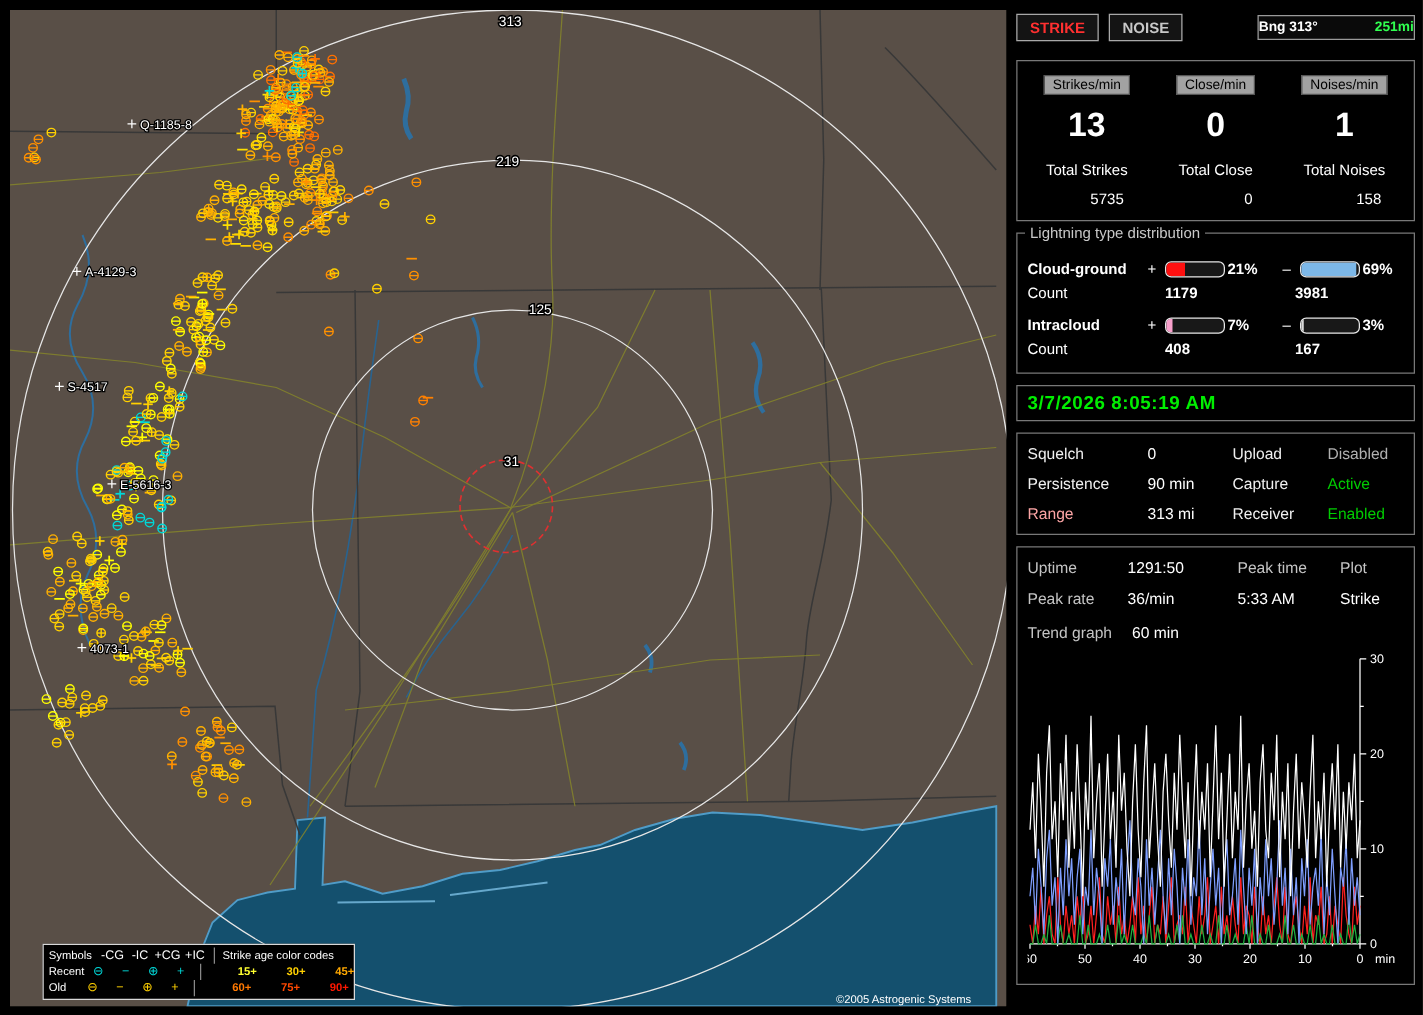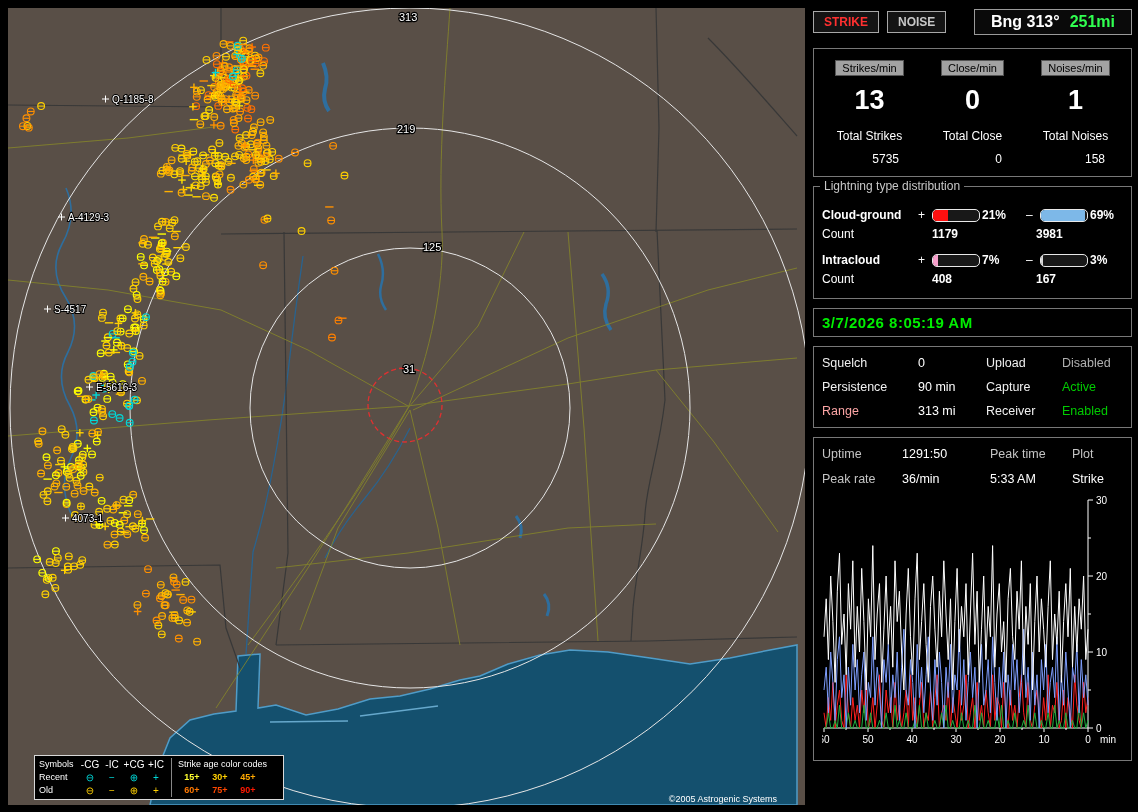--- a/index.html
+++ b/index.html
@@ -13,35 +13,35 @@
               font-family:"Liberation Sans",sans-serif;}
   .map-label{fill:#fff;font-size:10px;paint-order:stroke;stroke:#000;stroke-width:2px;
              font-family:"Liberation Sans",sans-serif;}
 
   .map-legend{position:absolute;left:26px;bottom:5px;width:240px;background:#000;
               border:1px solid #d8d8d8;color:#fff;font-size:9px;line-height:13px;padding:2px 4px;}
   .lg-row{display:flex;align-items:center;}
   .lg-c0{width:40px;}
   .lg-sym{width:22px;text-align:center;font-size:10px;}
   .lg-age-sec{border-left:1px solid #888;margin-left:4px;padding-left:6px;display:flex;flex:1;}
-  .lg-age{width:28px;text-align:center;font-weight:bold;}
+  .lg-age{width:28px;text-align:right;font-weight:bold;margin-left:11px;}
   .lg-age-title{flex:1;}
 
   .copyright{position:absolute;right:28px;bottom:1px;color:#fff;font-size:9px;}
 
   
   .panel{position:absolute;left:813px;top:10px;width:319px;color:#fff;}
   .topbar{display:flex;align-items:center;height:24px;margin-bottom:14px;}
   .btn{border:1px solid #a8a8a8;background:#141414;font-weight:bold;font-size:12px;
        padding:3px 10px;margin-right:8px;cursor:default;}
   .btn-strike{color:#ff3030;}
   .btn-noise{color:#c8c8c8;}
   .bng{margin-left:auto;border:1px solid #9a9a9a;background:#0a0a0a;display:flex;
-       justify-content:space-between;align-items:center;width:124px;padding:3px 16px;
-       font-size:16px;font-weight:bold;}
+       justify-content:space-between;align-items:center;width:124px;padding:3px 0;
+       font-size:11px;font-weight:bold;}
   .bng-b{color:#fff;} .bng-d{color:#30ff50;}
 
   .box{border:1px solid #787878;margin-bottom:9px;background:#000;}
 
   .counters{padding:9px 4px 10px;display:grid;grid-template-columns:1fr 1fr 1fr;text-align:center;}
   .chip{display:inline-block;background:#a2a2a2;color:#000;font-size:11px;padding:1px 6px;
         border:1px solid #555;}
   .rate{font-size:27px;font-weight:bold;color:#fff;margin:9px 0 13px;}
   .total-label{font-size:12px;color:#fff;margin-bottom:9px;}
   .total-value{font-size:12px;color:#fff;text-align:right;padding-right:22px;}
@@ -2541,20 +2541,24 @@
   <div class="box stats">
     <div class="stats-grid">
       <span class="lbl">Uptime</span>
       <span class="val">1291:50</span>
       <span class="lbl">Peak time</span>
       <span class="lbl">Plot</span>
       <span class="lbl">Peak rate</span>
       <span class="val">36/min</span>
       <span class="val">5:33 AM</span>
       <span class="val">Strike</span>
+    </div>
+    <div class="trend-row">
+      <span class="lbl">Trend graph</span>
+      <span class="val">60 min</span>
     </div>
     <svg id="trend-svg" width="300" height="262">
         <line x1="2" y1="234" x2="266" y2="234" stroke="#fff" stroke-width="1"></line>
         <line x1="266" y1="6" x2="266" y2="234" stroke="#fff" stroke-width="1"></line>
         <line x1="266" y1="234" x2="271" y2="234" stroke="#fff" stroke-width="1"></line>
         <text x="274" y="237.5" class="axis-label">0</text>
         <line x1="266" y1="158" x2="271" y2="158" stroke="#fff" stroke-width="1"></line>
         <text x="274" y="161.5" class="axis-label">10</text>
         <line x1="266" y1="82" x2="271" y2="82" stroke="#fff" stroke-width="1"></line>
         <text x="274" y="85.5" class="axis-label">20</text>

